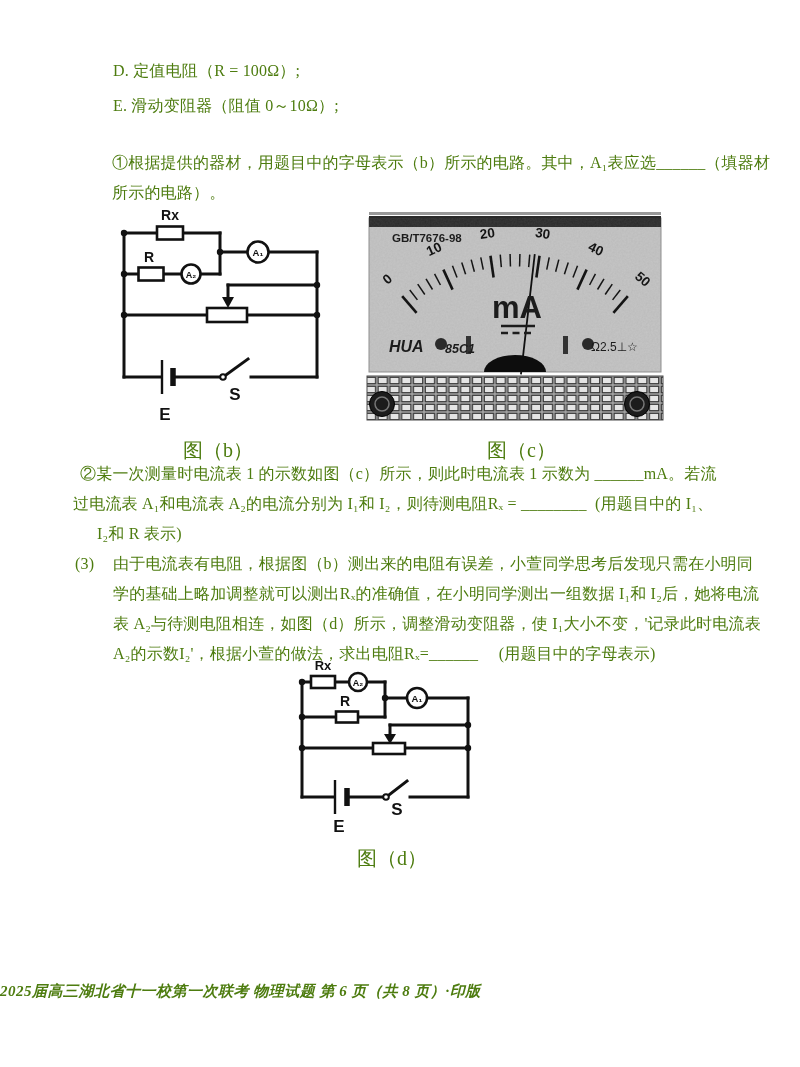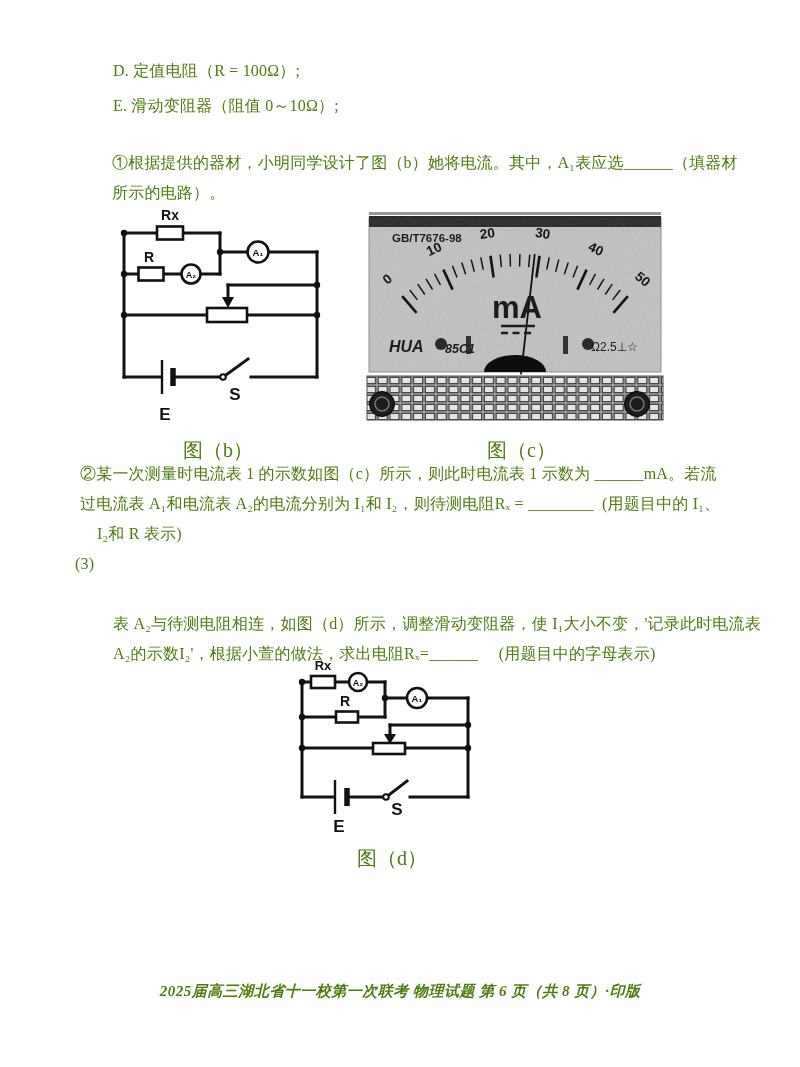--- a/index.html
+++ b/index.html
@@ -1,35 +1,35 @@
 <!DOCTYPE html>
 <html><head>
 <meta charset="utf-8">
 <style>
   html,body{margin:0;padding:0;background:#ffffff;}
   .page{position:relative;width:800px;height:1067px;background:#fff;overflow:hidden;
         font-family:"Liberation Serif","DejaVu Serif",serif;color:#4d7c0f;}
   .tline{position:absolute;font-size:16px;line-height:22px;white-space:pre;
          letter-spacing:0.2px;}
   .cap{position:absolute;font-size:20px;white-space:pre;}
-  .footer{position:absolute;left:0;width:100%;text-align:center;font-size:15px;
+  .footer{position:absolute;left:0;width:100%;text-align:left;font-size:15px;
           font-style:italic;font-weight:bold;letter-spacing:0.5px;}
   svg{position:absolute;overflow:visible;}
   .cktlbl{font-family:"Liberation Sans","DejaVu Sans",sans-serif;font-weight:bold;}
   .meterlbl{font-family:"Liberation Sans","DejaVu Sans",sans-serif;}
 </style>
 </head>
 <body>
 
 <div class="page">
 
   <div class="tline" style="left:113px;top:60px">D. 定值电阻（R = 100Ω）;</div>
   <div class="tline" style="left:113px;top:95px">E. 滑动变阻器（阻值 0～10Ω）;</div>
 
-  <div class="tline" style="left:112px;top:152px">①根据提供的器材，小明同学设计了图（b）她将电流。其中，A₁表应选______（填器材</div>
+  <div class="tline" style="left:112px;top:152px">①根据提供的器材，用题目中的字母表示（b）所示的电路。其中，A₁表应选______（填器材</div>
   <div class="tline" style="left:112px;top:182px">所示的电路）。</div>
 
   <svg style="left:103px;top:200px" width="225" height="235" viewBox="0 0 225 235">
     <g stroke="#111" stroke-width="3" fill="none" stroke-linecap="square">
       <line x1="21" y1="33" x2="21" y2="177"></line>
       <line x1="21" y1="33" x2="117" y2="33"></line>
       <line x1="117" y1="33" x2="117" y2="74"></line>
       <line x1="21" y1="74" x2="117" y2="74"></line>
       <line x1="117" y1="52" x2="145" y2="52"></line>
       <line x1="166" y1="52" x2="214" y2="52"></line>
@@ -141,24 +141,26 @@
     <g stroke="#1c1c1c" stroke-width="2.4">
       <line x1="136" y1="130" x2="170" y2="130"></line>
       <line x1="136" y1="137" x2="170" y2="137" stroke-dasharray="7,4.5"></line>
     </g>
   </svg>
 
   <div class="cap" style="left:183px;top:437px">图（b）</div>
   <div class="cap" style="left:487px;top:437px">图（c）</div>
 
   <div class="tline" style="left:80px;top:463px">②某一次测量时电流表 1 的示数如图（c）所示，则此时电流表 1 示数为 ______mA。若流</div>
-  <div class="tline" style="left:80px;top:493px">过电流表 A₁和电流表 A₂的电流分别为 I₁和 I₂，则待测电阻Rₓ = ________  (用题目中的 I₁、</div>
+  <div class="tline" style="left:73px;top:493px">过电流表 A₁和电流表 A₂的电流分别为 I₁和 I₂，则待测电阻Rₓ = ________  (用题目中的 I₁、</div>
   <div class="tline" style="left:97px;top:523px">I₂和 R 表示)</div>
 
   <div class="tline" style="left:75px;top:553px">(3)</div>
+  <div class="tline" style="left:113px;top:553px">由于电流表有电阻，根据图（b）测出来的电阻有误差，小萱同学思考后发现只需在小明同</div>
+  <div class="tline" style="left:113px;top:583px">学的基础上略加调整就可以测出Rₓ的准确值，在小明同学测出一组数据 I₁和 I₂后，她将电流</div>
   <div class="tline" style="left:113px;top:643px">A₂的示数I₂'，根据小萱的做法，求出电阻Rₓ=______　 (用题目中的字母表示)</div>
   <div class="tline" style="left:113px;top:613px">表 A₂与待测电阻相连，如图（d）所示，调整滑动变阻器，使 I₁大小不变，'记录此时电流表</div>
 
   <svg style="left:295px;top:660px" width="185" height="200" viewBox="0 0 185 200">
     <g stroke="#111" stroke-width="3" fill="none" stroke-linecap="square">
       <line x1="7" y1="22" x2="7" y2="137"></line>
       <line x1="7" y1="22" x2="90" y2="22"></line>
       <line x1="90" y1="22" x2="90" y2="57"></line>
       <line x1="7" y1="57" x2="90" y2="57"></line>
       <line x1="90" y1="38" x2="112" y2="38"></line>

